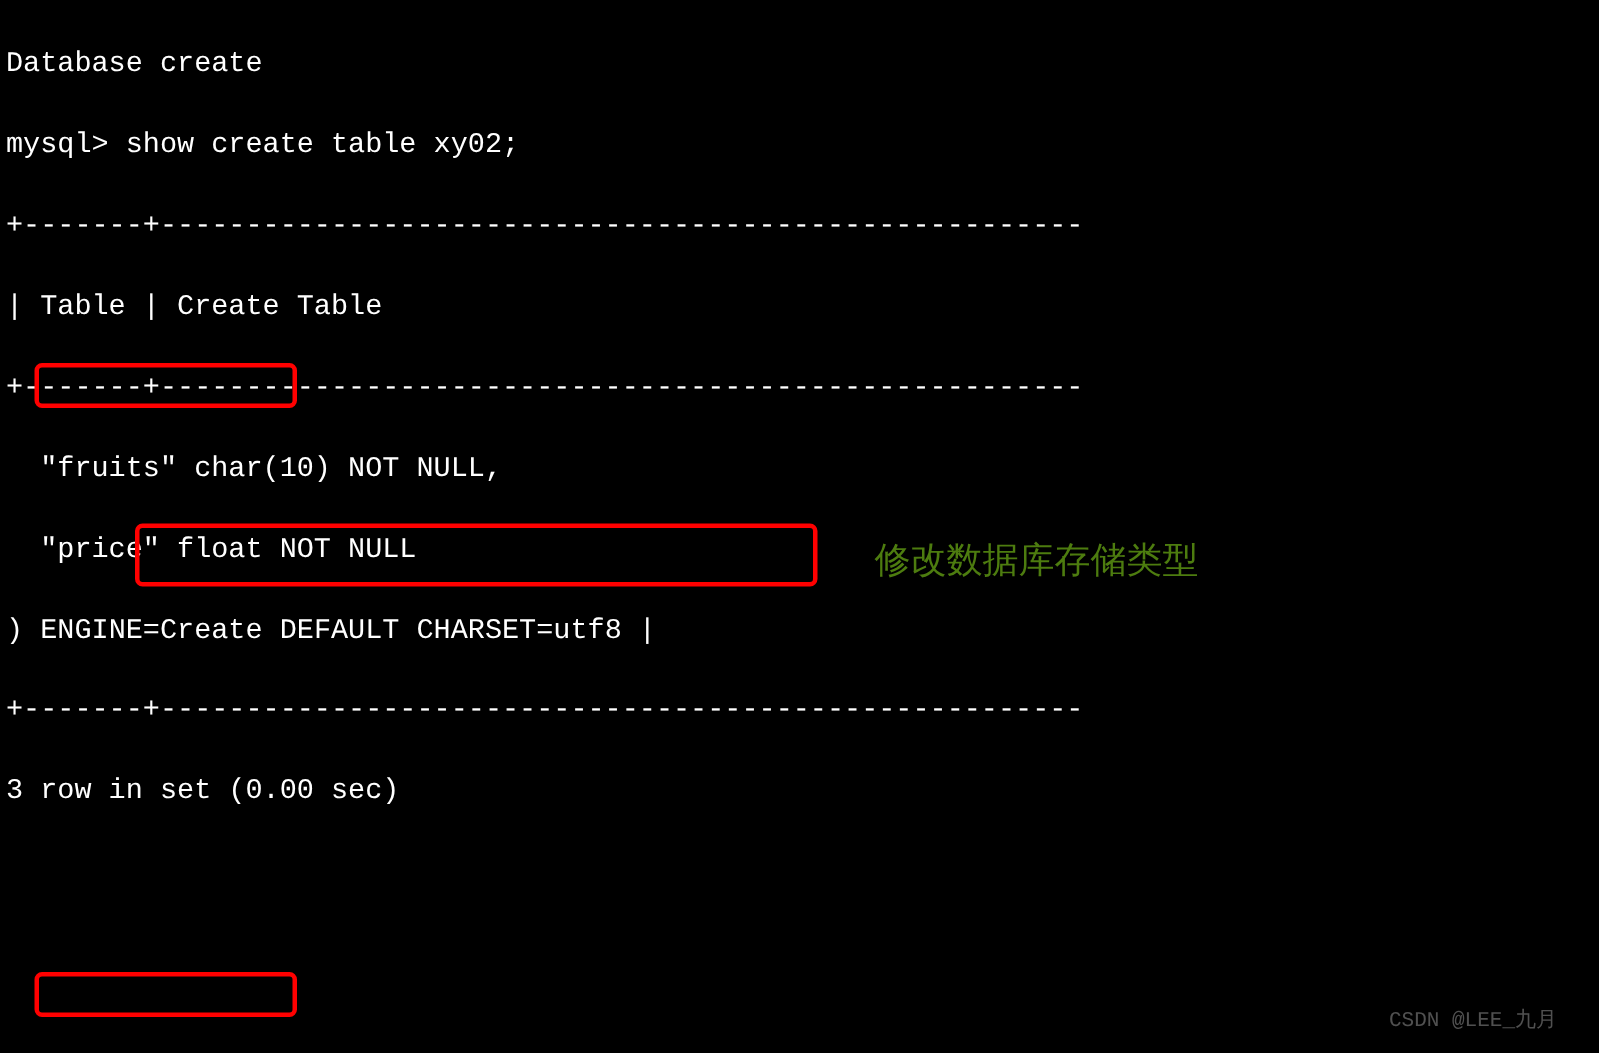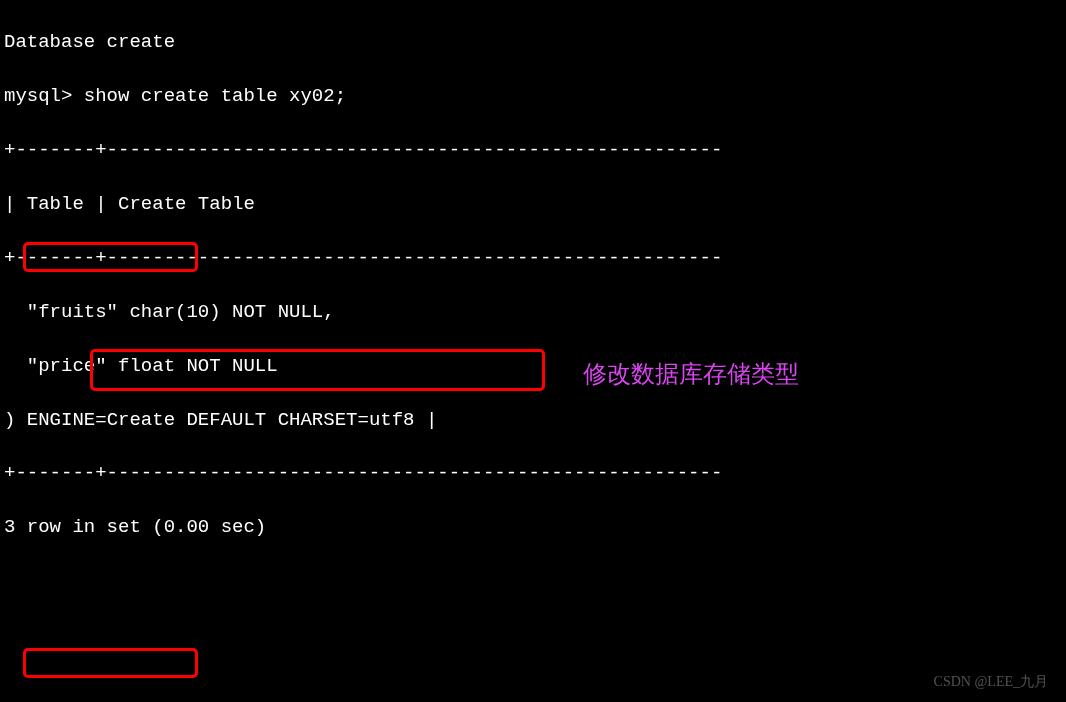--- a/index.html
+++ b/index.html
@@ -29,31 +29,31 @@
       white-space: pre;
     }
     .red-box {
       position: absolute;
       border: 3px solid #ff0000;
       border-radius: 5px;
       pointer-events: none;
     }
     .red-label {
       position: absolute;
-      color: #d946ef;
+      color: #4d7c0f;
       font-family: 'Microsoft YaHei', 'SimSun', sans-serif;
       font-size: 24px;
       font-weight: 400;
     }
     .watermark {
       position: absolute;
       bottom: 10px;
-      right: 18px;
+      right: 28px;
       color: rgba(200,200,200,0.4);
-      font-family: Liberation Serif, serif;
+      font-family: Liberation Mono, monospace;
       font-size: 14px;
       font-weight: 400;
     }
   </style>
 </head>
 <body>
 
 <div class="terminal">
 <span class="line">Database create</span>
 <span class="line">mysql&gt; show create table xy02;</span>

